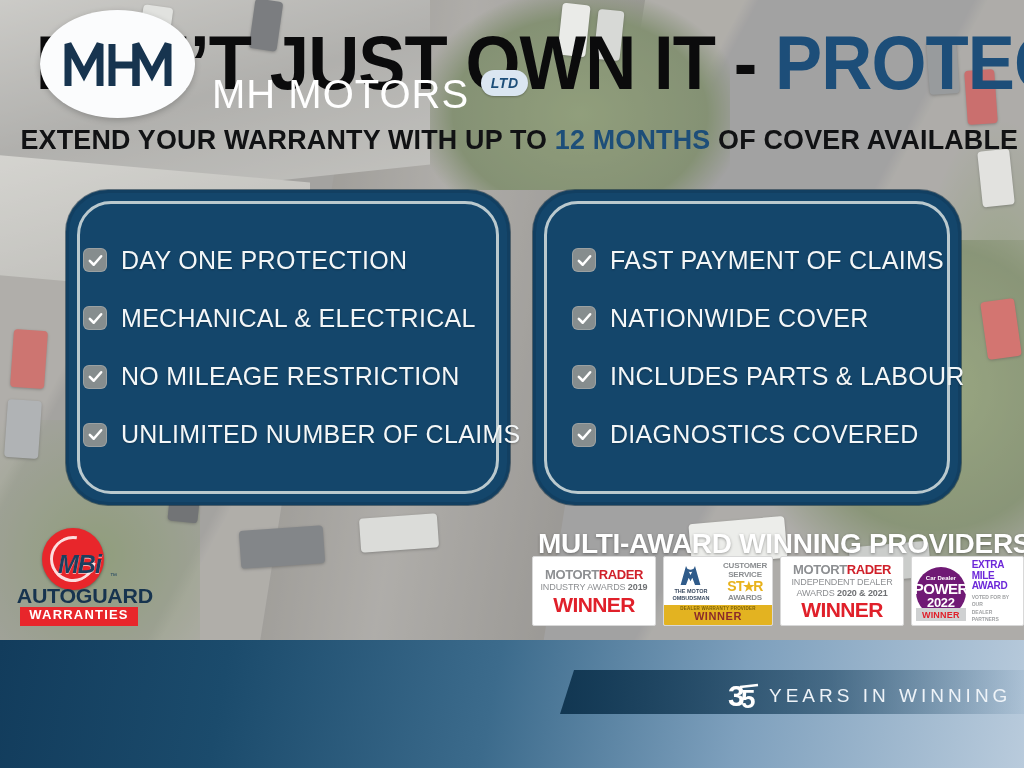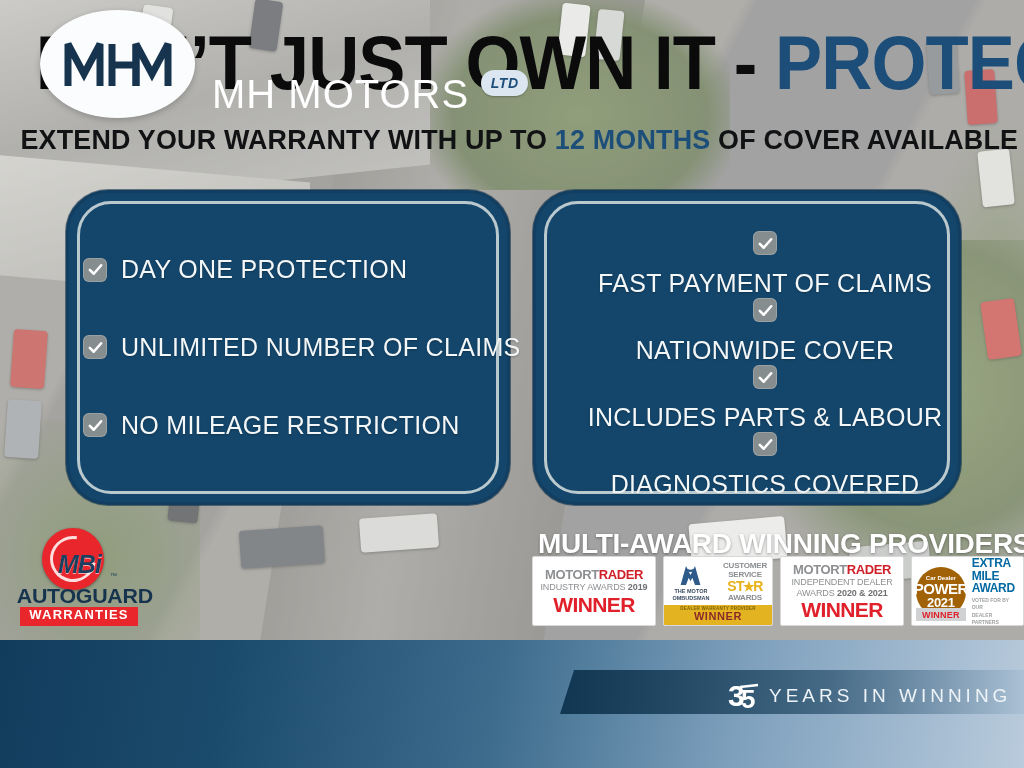--- a/index.html
+++ b/index.html
@@ -86,21 +86,21 @@
   #panel-left  { left:66px;  width:444px; }
   #panel-right { left:533px; width:428px; }
 
   .feature-list { position:absolute; inset:0; padding:38px 0 38px 0;
     display:flex; flex-direction:column; justify-content:space-around; }
   .feature {
     display:flex; align-items:center; gap:14px;
     padding-left:10px;
   }
   #panel-left  .feature { padding-left:14px; }
-  #panel-right .feature { padding-left:36px;flex-direction:column; }
+  #panel-right .feature { padding-left:36px; }
 
   .checkbox {
     width:24px; height:24px; flex:0 0 24px;
     border-radius:6px;
     background:rgba(160,158,150,.82);
     display:flex; align-items:center; justify-content:center;
     box-shadow:inset 0 0 0 1px rgba(255,255,255,.18);
   }
   .checkbox svg { width:17px; height:17px; display:block; }
 
@@ -194,35 +194,35 @@
     align-items:center; justify-content:center; }
   .mo-ribbon .r1 { font-size:4.5px; font-weight:bold; color:#7a5f08; letter-spacing:.2px; line-height:1;
     font-family:"Liberation Sans Narrow","Liberation Sans", sans-serif;}
   .mo-ribbon .r2 { font-size:11px; font-weight:bold; color:#8a2b2b; letter-spacing:.6px; line-height:1.05;
     font-family:"Liberation Sans Narrow","Liberation Sans", sans-serif;}
 
   
   .cdp-badge { width:116px; display:flex; }
   .cdp-left { flex:0 0 52%; display:flex; flex-direction:column; align-items:center;
     justify-content:center; position:relative; padding-top:2px; }
-  .cdp-circle { width:50px; height:50px; border-radius:50%; background:#a16207;
+  .cdp-circle { width:50px; height:50px; border-radius:50%; background:#701a75;
     display:flex; flex-direction:column; align-items:center; justify-content:center; color:#fff; }
   .cdp-cd { font-size:6px; font-weight:bold; line-height:1;
     font-family:"Liberation Sans Narrow","Liberation Sans", sans-serif;}
   .cdp-pw { font-size:15px; font-weight:bold; line-height:1; letter-spacing:-.5px;
     font-family:"Liberation Sans Narrow","Liberation Sans", sans-serif;}
   .cdp-yr { font-size:13px; font-weight:bold; line-height:1.05; letter-spacing:-.3px;
     font-family:"Liberation Sans Narrow","Liberation Sans", sans-serif;}
   .cdp-ribbon { position:absolute; bottom:4px; left:4px; right:4px; height:13px;
     background:#cfd1d2; display:flex; align-items:center; justify-content:center; }
   .cdp-ribbon span { font-size:9px; font-weight:bold; color:#e0202a; letter-spacing:.2px;
     font-family:"Liberation Sans Narrow","Liberation Sans", sans-serif;}
   .cdp-right { flex:1; display:flex; flex-direction:column; justify-content:center;
     padding:3px 3px 3px 2px; }
-  .cdp-em { font-size:12px; font-weight:bold; color:#0369a1; line-height:1.08; letter-spacing:-.3px;
+  .cdp-em { font-size:10px; font-weight:bold; color:#6d28d9; line-height:1.08; letter-spacing:-.3px;
     font-family:"Liberation Sans Narrow","Liberation Sans", sans-serif;}
   .cdp-sub { font-size:5px; font-weight:bold; color:#a0a2a4; line-height:1.3; margin-top:2px;
     font-family:"Liberation Sans Narrow","Liberation Sans", sans-serif;}
 
   
   #footer {
     position:absolute; left:0; top:640px; width:1024px; height:128px;
     background:linear-gradient(100deg,#123c5c 0%,#1b4b6c 22%,#3c6b8c 48%,#7ea0bd 72%,#b9cbdc 100%);
   }
   .footer-band {
@@ -310,37 +310,45 @@
 
     <div class="feature">
       <span class="checkbox">
         <svg viewBox="0 0 24 24">
             <path d="M4 12.5 L9.5 18 L20 6" fill="none" stroke="#ffffff" stroke-width="3.6" stroke-linecap="round" stroke-linejoin="round"></path>
           </svg>
       </span>
       <span class="feature-label">DAY ONE PROTECTION</span>
     </div>
 
+    <div class="feature">
+      <span class="checkbox">
+        <svg viewBox="0 0 24 24">
+            <path d="M4 12.5 L9.5 18 L20 6" fill="none" stroke="#ffffff" stroke-width="3.6" stroke-linecap="round" stroke-linejoin="round"></path>
+          </svg>
+      </span>
+      <span class="feature-label">MECHANICAL &amp; ELECTRICAL</span>
+    </div>
+
+    <div class="feature">
+      <span class="checkbox">
+        <svg viewBox="0 0 24 24">
+            <path d="M4 12.5 L9.5 18 L20 6" fill="none" stroke="#ffffff" stroke-width="3.6" stroke-linecap="round" stroke-linejoin="round"></path>
+          </svg>
+      </span>
+      <span class="feature-label">NO MILEAGE RESTRICTION</span>
+    </div>
 
     <div class="feature">
       <span class="checkbox">
         <svg viewBox="0 0 24 24">
             <path d="M4 12.5 L9.5 18 L20 6" fill="none" stroke="#ffffff" stroke-width="3.6" stroke-linecap="round" stroke-linejoin="round"></path>
           </svg>
       </span>
       <span class="feature-label">UNLIMITED NUMBER OF CLAIMS</span>
-    </div>
-
-    <div class="feature">
-      <span class="checkbox">
-        <svg viewBox="0 0 24 24">
-            <path d="M4 12.5 L9.5 18 L20 6" fill="none" stroke="#ffffff" stroke-width="3.6" stroke-linecap="round" stroke-linejoin="round"></path>
-          </svg>
-      </span>
-      <span class="feature-label">NO MILEAGE RESTRICTION</span>
     </div>
 
   </div>
 </div>
 
 <div class="panel" id="panel-right">
   <div class="feature-list">
 
     <div class="feature">
       <span class="checkbox">
@@ -434,21 +442,21 @@
     <div class="mt-line2">INDEPENDENT DEALER</div>
     <div class="mt-line2"><span>AWARDS</span> <b>2020 &amp; 2021</b></div>
     <div class="mt-winner">WINNER</div>
   </div>
 
   <div class="badge cdp-badge">
     <div class="cdp-left">
       <div class="cdp-circle">
         <div class="cdp-cd">Car Dealer</div>
         <div class="cdp-pw">POWER</div>
-        <div class="cdp-yr">2021</div>
+        <div class="cdp-yr">2022</div>
       </div>
       <div class="cdp-ribbon">
         <span>WINNER</span>
       </div>
     </div>
     <div class="cdp-right">
       <div class="cdp-em">EXTRA</div>
       <div class="cdp-em">MILE</div>
       <div class="cdp-em">AWARD</div>
       <div class="cdp-sub">VOTED FOR BY OUR</div>

